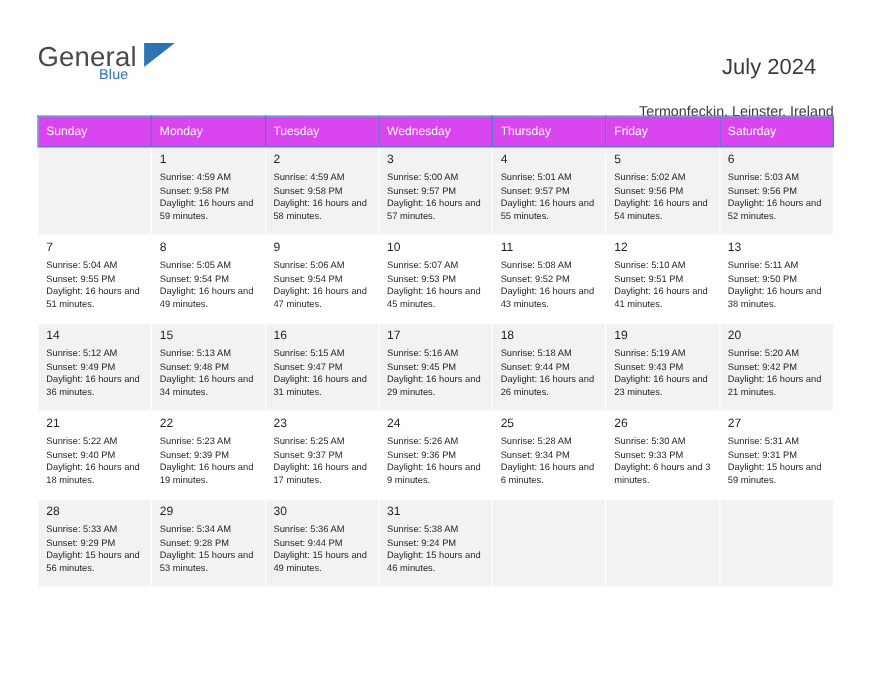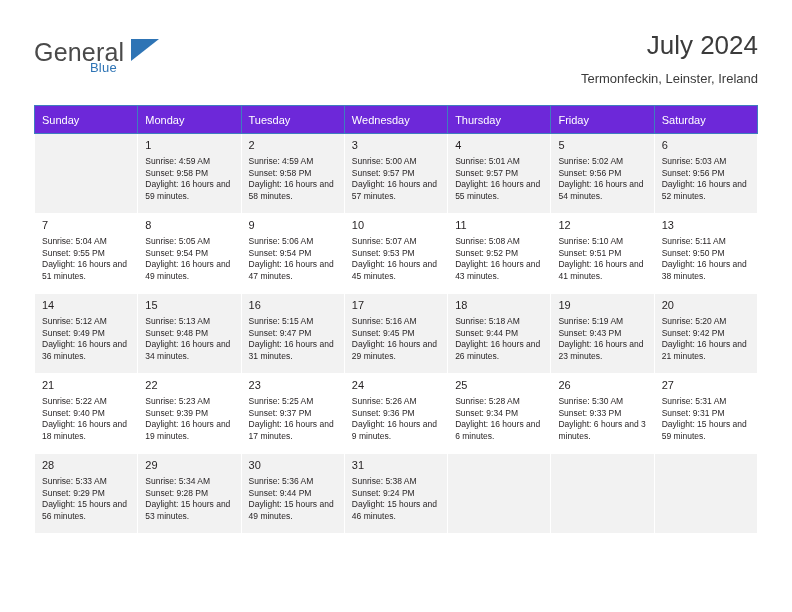--- a/index.html
+++ b/index.html
@@ -60,43 +60,43 @@
     border-left: 28px solid #2e74b5;
     border-bottom: 22px solid transparent;
   }
   .title-block {
     position: absolute;
     right: 0;
     top: 0;
     text-align: right;
   }
   .month-title {
-    font-size: 26px;
+    font-size: 20px;
     color: #3b3b3b;
     line-height: 30px;
     font-weight: normal;
-    margin: 0;
+    margin: 16px;
   }
   .location {
     font-size: 13px;
     color: #3b3b3b;
     line-height: 18px;
     margin-top: 10px;
   }
   
   .calendar {
     position: absolute;
     left: 34px;
     top: 105px;
     width: 724px;
     border-collapse: collapse;
     table-layout: fixed;
   }
   .calendar th {
-    background: #6d28d9;
+    background: #d946ef;
     color: #ffffff;
     font-size: 11px;
     font-weight: normal;
     text-align: left;
     padding: 5px 0 5px 7px;
     height: 17px;
     border: 1px solid #3e7dbf;
   }
   .calendar td {
     vertical-align: top;

